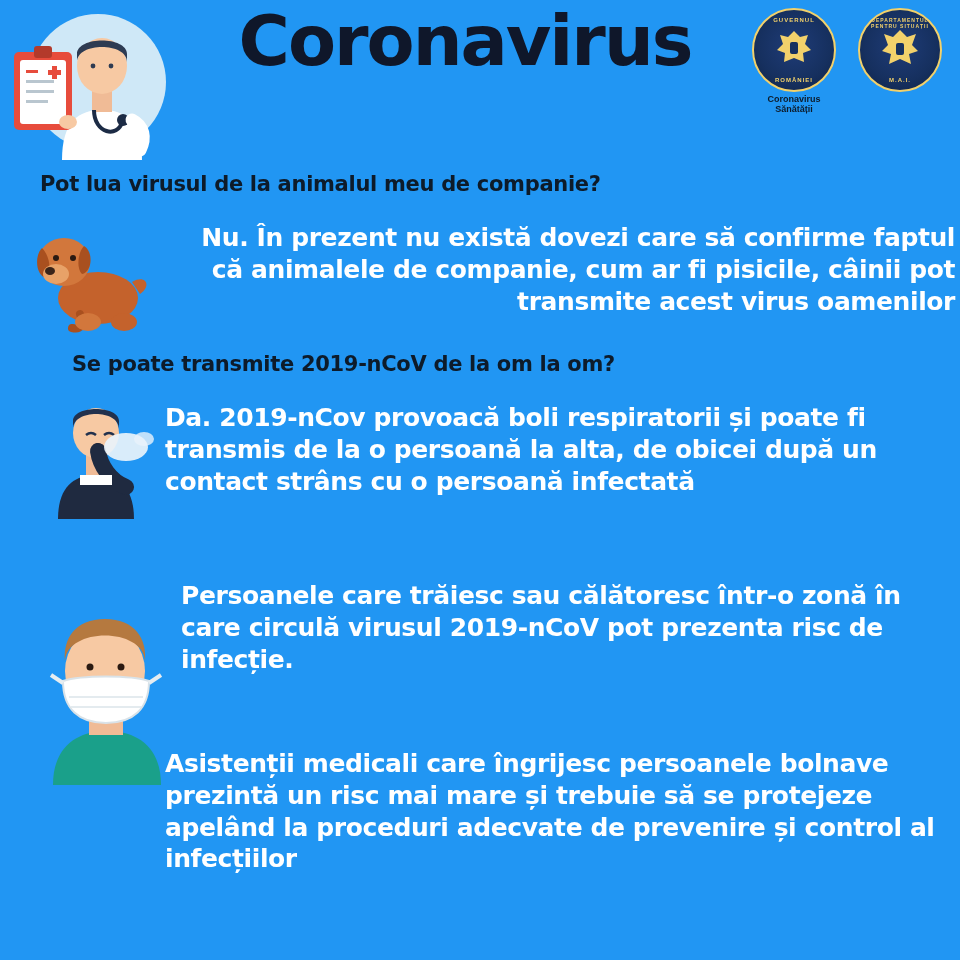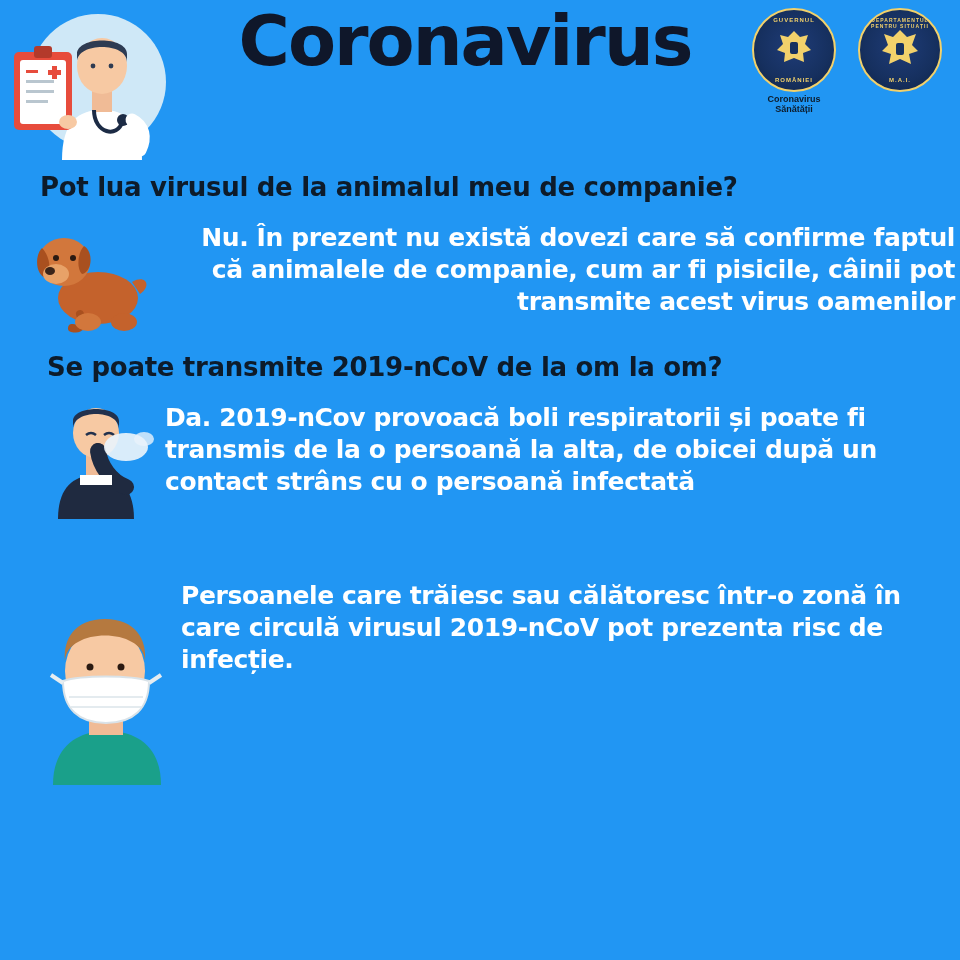--- a/index.html
+++ b/index.html
@@ -90,38 +90,38 @@
     font-size: 9px;
     color: #0d1b2a;
     font-weight: bold;
     line-height: 1.1;
   }
 
   
   .question {
     color: #0d1b2a;
     font-weight: bold;
-    font-size: 26px;
+    font-size: 21px;
     font-family: "DejaVu Sans", sans-serif;
     letter-spacing: -0.3px;
   }
   .answer {
     color: #ffffff;
     font-weight: bold;
     font-size: 25px;
     line-height: 1.27;
     font-family: "DejaVu Sans", sans-serif;
     letter-spacing: -0.4px;
   }
 
   .q1 { position: absolute; left: 40px; top: 172px; }
   .a1 { position: absolute; left: 165px; top: 222px; width: 790px; text-align: right; }
   .dog { position: absolute; left: 28px; top: 218px; width: 130px; height: 120px; }
 
-  .q2 { position: absolute; left: 47px; top: 352px; }
+  .q2 { position: absolute; left: 72px; top: 352px; }
   .a2 { position: absolute; left: 165px; top: 402px; width: 760px; }
   .cough { position: absolute; left: 40px; top: 395px; width: 120px; height: 125px; }
 
   .q3 { position: absolute; left: 68px; top: 532px; }
   .a3 { position: absolute; left: 181px; top: 580px; width: 775px; }
   .a4 { position: absolute; left: 165px; top: 748px; width: 775px; }
   .mask { position: absolute; left: 35px; top: 605px; width: 140px; height: 180px; }
 </style>
 </head>
 <body>
@@ -233,14 +233,15 @@
     <circle cx="55" cy="62" r="3.5" fill="#2b1a12"></circle>
     <circle cx="86" cy="62" r="3.5" fill="#2b1a12"></circle>
 
     <path d="M28 76 C46 70 96 70 114 76 C114 104 98 118 71 118 C44 118 28 104 28 76 Z" fill="#ffffff" stroke="#d9e2e8" stroke-width="2"></path>
     <path d="M28 78 L16 70" stroke="#e6edf1" stroke-width="4"></path>
     <path d="M114 78 L126 70" stroke="#e6edf1" stroke-width="4"></path>
     <path d="M34 92 h74" stroke="#e4ebef" stroke-width="2"></path>
     <path d="M36 102 h70" stroke="#e4ebef" stroke-width="2"></path>
   </svg>
   <div class="answer a3">Persoanele care trăiesc sau călătoresc într-o zonă în care circulă virusul 2019-nCoV pot prezenta risc de infecție.</div>
+  <div class="answer a4">Asistenții medicali care îngrijesc persoanele bolnave prezintă un risc mai mare și trebuie să se protejeze apelând la proceduri adecvate de prevenire și control al infecțiilor</div>
 
 </div>
 
 </body></html>

